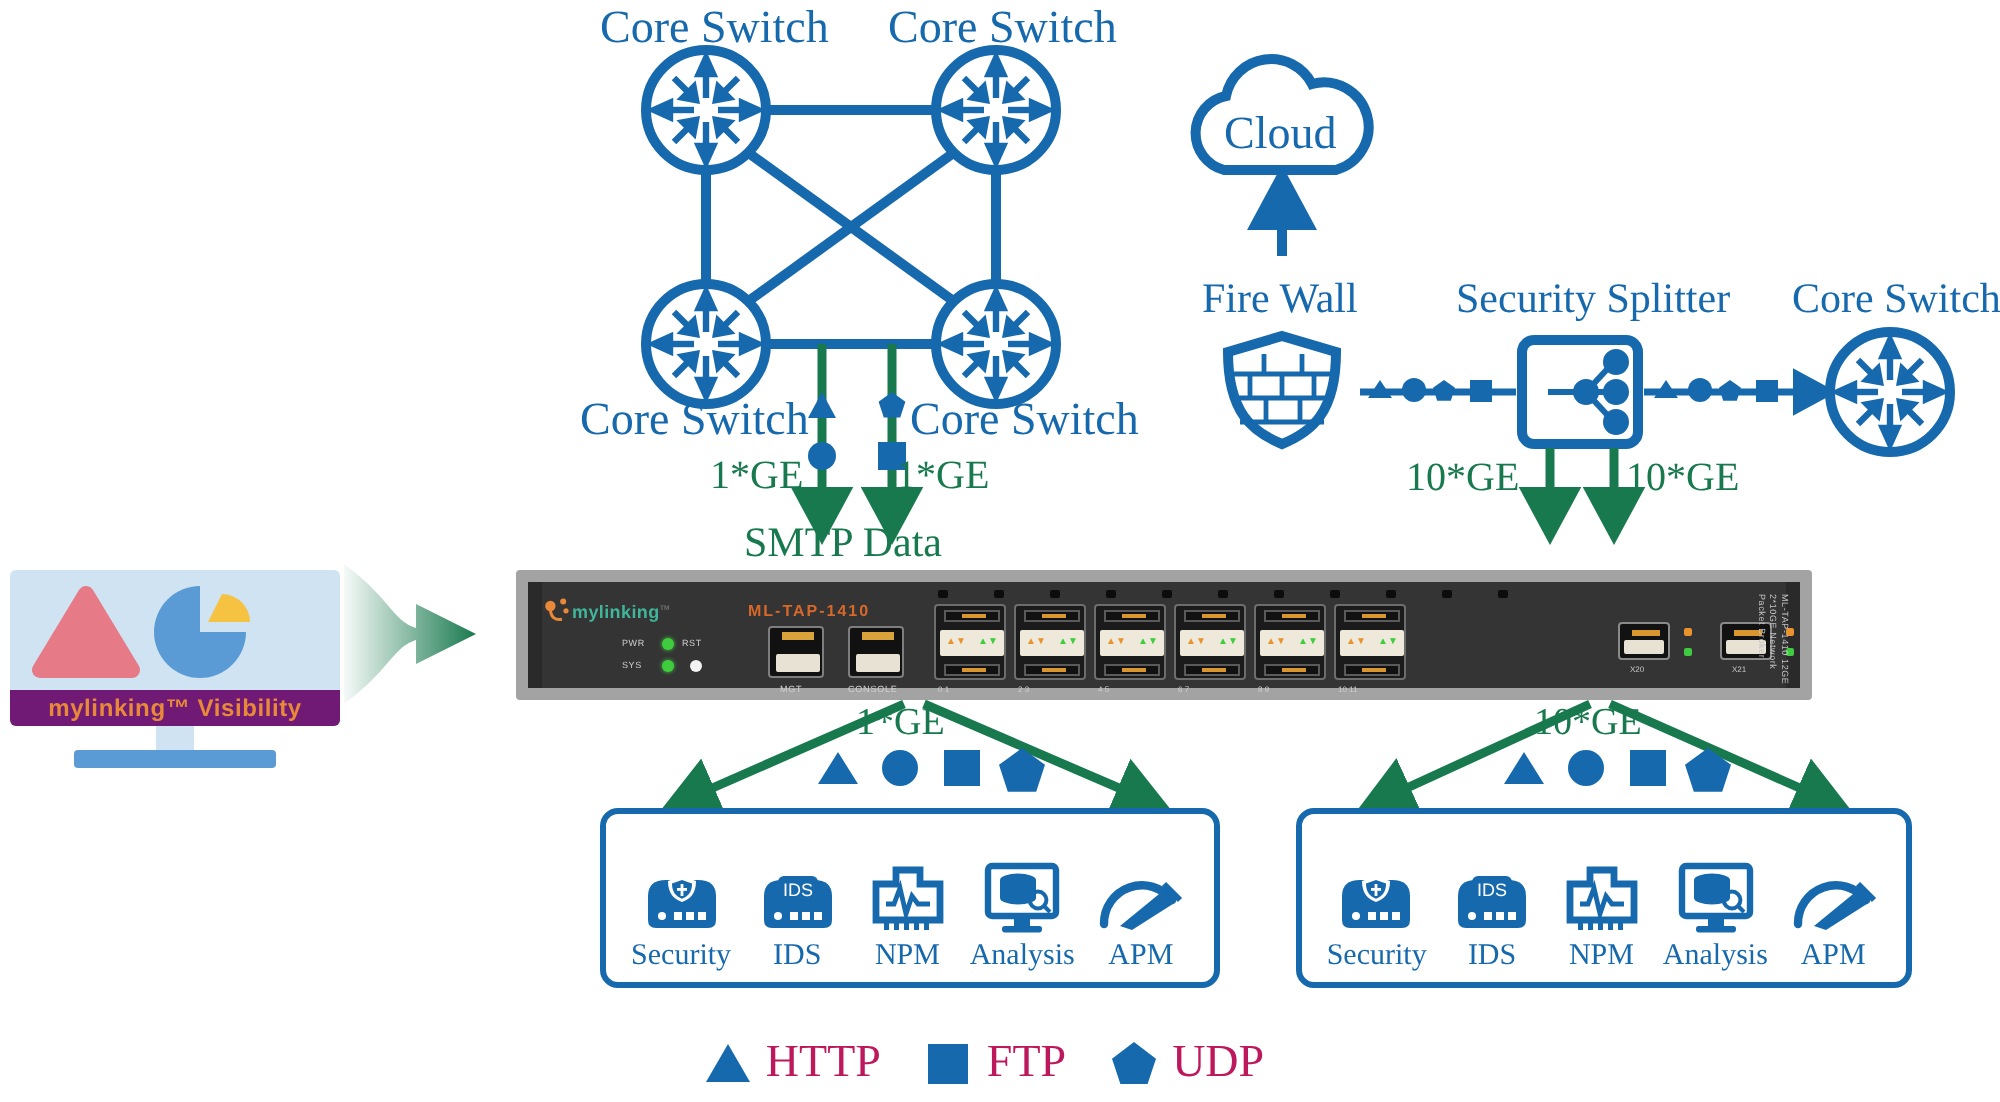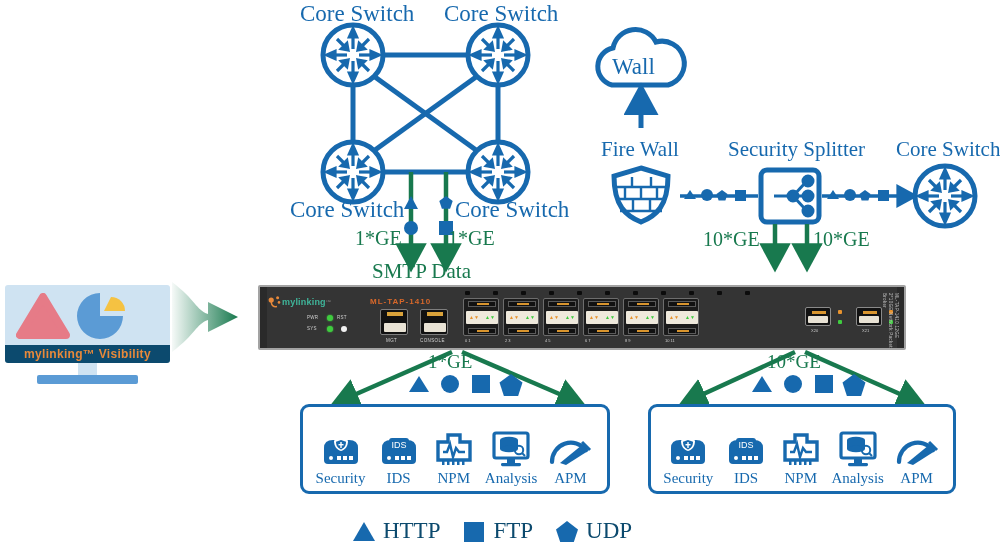--- a/index.html
+++ b/index.html
@@ -23,21 +23,21 @@
     user-select: none;
   }
   .lbl-g { color: #18794e; }
   .svgwrap { position: absolute; left: 0; top: 0; width: 1000px; height: 551px; pointer-events: none; }
   
   #chassis {
     position: absolute;
     left: 258px; top: 285px;
     width: 648px; height: 65px;
     background: #343434;
-    border: 2px solid #a3a3a3;
+    border: 6px solid #a3a3a3;
     border-radius: 2px;
   }
   #chassis .rail {
     position: absolute; top: 0; bottom: 0; width: 7px;
     background: #2a2a2a;
   }
   .logo-wrap {
     position: absolute; left: 8px; top: 8px;
     display: flex; align-items: center;
   }
@@ -97,29 +97,29 @@
     border-radius: 9px;
     background: #fff;
   }
   .tool-row { display:flex; align-items:flex-end; justify-content:space-around; height:100%; padding: 6px 8px 4px; }
   .tool { display:flex; flex-direction:column; align-items:center; }
   .tool-ico { height: 42px; display:flex; align-items:flex-end; }
   .tool-cap { margin-top:2px; color:#1769ae; font-family:"Liberation Serif",serif; font-size:15px; }
   
   #monitor { position:absolute; left:5px; top:285px; width:165px; height:105px; }
   .mon-screen { position:absolute; left:0; top:0; width:165px; height:78px; background:#cfe3f2; border-radius:3px; }
-  .mon-bar { position:absolute; left:0; top:60px; width:165px; height:18px; background:#0c4a6e; border-radius:0 0 3px 3px;
+  .mon-bar { position:absolute; left:0; top:60px; width:165px; height:18px; background:#701a75; border-radius:0 0 3px 3px;
              display:flex; align-items:center; justify-content:center; }
   .mon-bar span { color:#e8893a; font-family:"Liberation Sans",sans-serif; font-size:12px; font-weight:bold; letter-spacing:.3px; }
   .mon-neck { position:absolute; left:73px; top:78px; width:19px; height:14px; background:#cfe3f2; }
   .mon-foot { position:absolute; left:32px; top:90px; width:101px; height:9px; background:#5b9bd5; border-radius:2px; }
   
   #legend { position:absolute; left:0; top:518px; width:1000px; display:flex; justify-content:center; align-items:center; gap:6px; }
   .lg-item { display:flex; align-items:center; gap:7px; margin-right:16px; }
-  .lg-cap { color:#0c4a6e; font-family:"Liberation Serif",serif; font-size:23px; }
+  .lg-cap { color:#be185d; font-family:"Liberation Serif",serif; font-size:23px; }
 </style>
 </head>
 <body>
 
 <div id="stage">
 
   <svg class="svgwrap" viewBox="0 0 1000 551">
     <defs>
 
       <g id="sw">
@@ -271,21 +271,21 @@
 
   <div class="lbl" style="left:300px; top:2px; font-size:23px;">Core Switch</div>
   <div class="lbl" style="left:444px; top:2px; font-size:23px;">Core Switch</div>
   <div class="lbl" style="left:290px; top:198px; font-size:23px;">Core Switch</div>
   <div class="lbl" style="left:455px; top:198px; font-size:23px;">Core Switch</div>
 
   <div class="lbl lbl-g" style="left:355px; top:228px; font-size:20px;">1*GE</div>
   <div class="lbl lbl-g" style="left:448px; top:228px; font-size:20px;">1*GE</div>
   <div class="lbl lbl-g" style="left:372px; top:261px; font-size:21px;">SMTP Data</div>
 
-  <div class="lbl" style="left:612px; top:55px; font-size:23px;">Wall</div>
+  <div class="lbl" style="left:612px; top:55px; font-size:23px;">Cloud</div>
   <div class="lbl" style="left:601px; top:139px; font-size:21px;">Fire Wall</div>
   <div class="lbl" style="left:728px; top:139px; font-size:21px;">Security Splitter</div>
   <div class="lbl" style="left:896px; top:139px; font-size:21px;">Core Switch</div>
 
   <div class="lbl lbl-g" style="left:703px; top:229px; font-size:20px;">10*GE</div>
   <div class="lbl lbl-g" style="left:813px; top:229px; font-size:20px;">10*GE</div>
 
   <div class="lbl lbl-g" style="left:428px; top:352px; font-size:19px;">1*GE</div>
   <div class="lbl lbl-g" style="left:767px; top:352px; font-size:19px;">10*GE</div>
 

